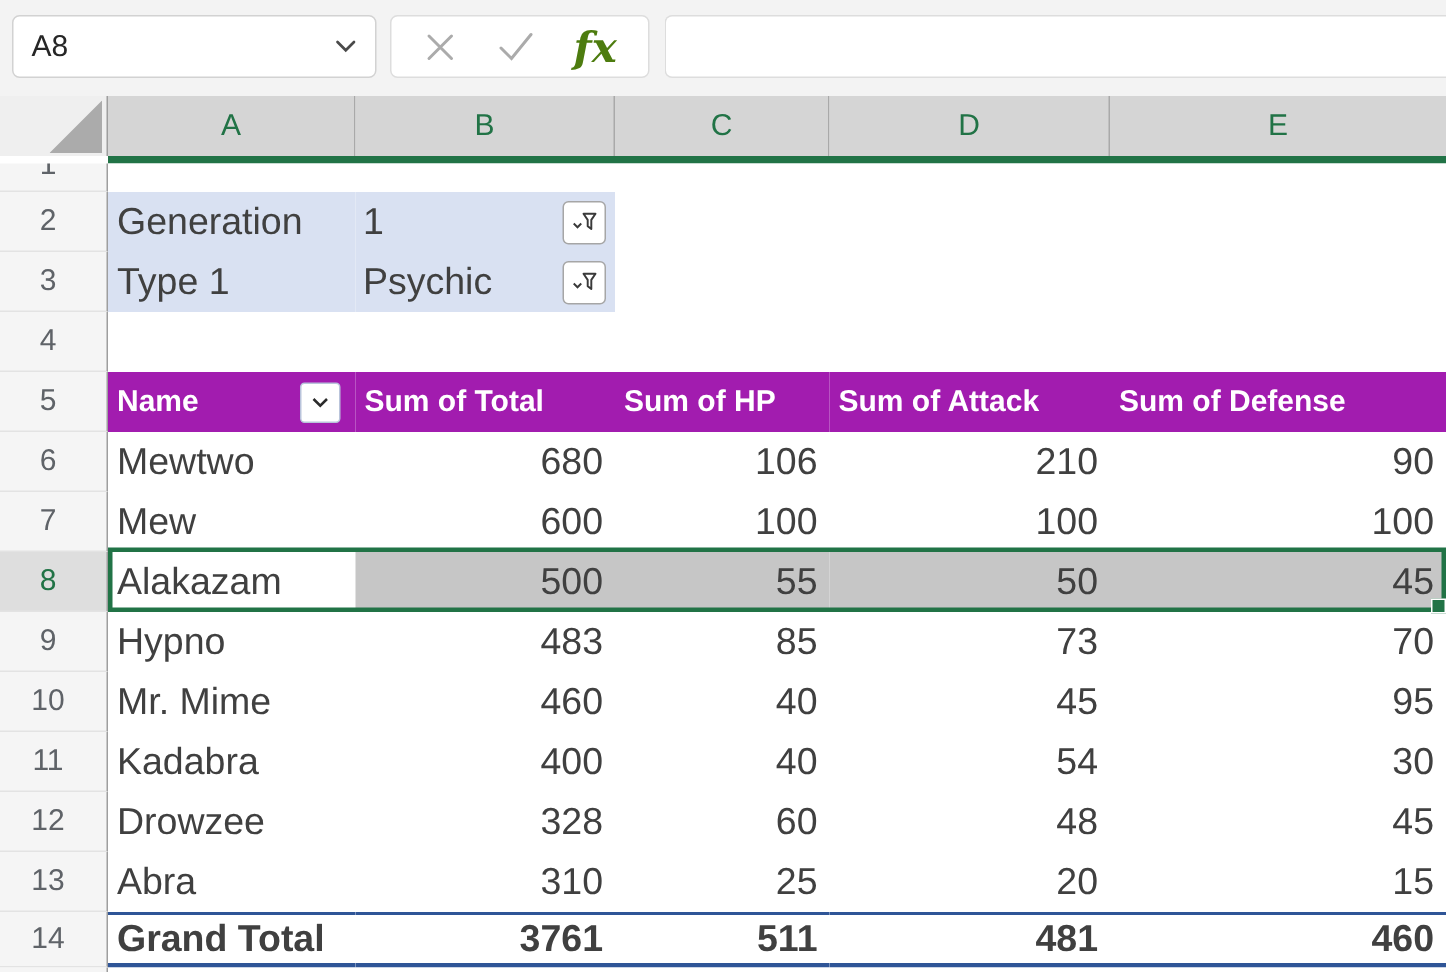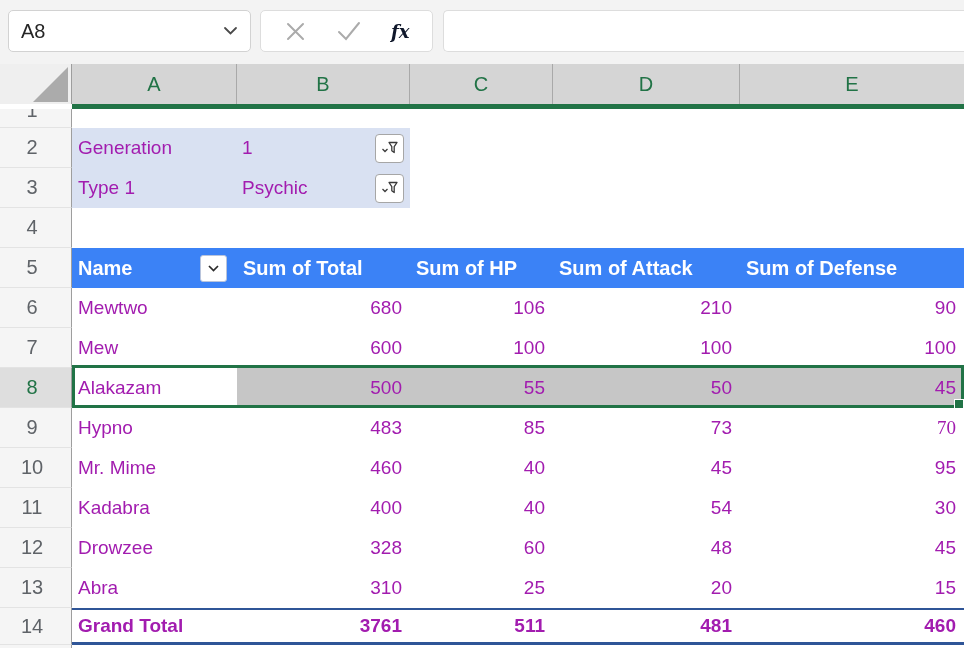--- a/index.html
+++ b/index.html
@@ -9,21 +9,21 @@
   
   .toolbar { position:absolute; top:0; left:0; width:964px; height:64px; background:#F3F3F3; }
   .name-box { position:absolute; left:8px; top:10px; width:243px; height:42px; background:#fff;
               border:1px solid #D2D2D2; border-radius:5px; box-sizing:border-box;
               display:flex; align-items:center; justify-content:space-between;
               padding:0 12px; font-size:20px; color:#262626; }
   .fx-group { position:absolute; left:260px; top:10px; width:173px; height:42px; background:#fff;
               border:1px solid #DDDDDD; border-radius:5px; box-sizing:border-box;
               display:flex; align-items:center; justify-content:space-around; padding:0 8px; }
   .fx-label { font-family:"DejaVu Serif", serif; font-style:italic; font-weight:600;
-              font-size:18px; color:#0f172a; }
+              font-size:28px; color:#4d7c0f; }
   .formula-bar { position:absolute; left:443px; top:10px; width:521px; height:42px; background:#fff;
               border:1px solid #DDDDDD; border-right:none; border-radius:5px 0 0 5px;
               box-sizing:border-box; display:flex; align-items:center; padding-left:10px;
               font-size:20px; color:#262626; }
 
   
   .colheaders { position:absolute; top:64px; left:0; width:964px; height:40px; display:flex; }
   .corner { width:72px; height:40px; background:#EFEFEF; position:relative;
             border-right:1px solid #9E9E9E; box-sizing:border-box; }
   .corner svg { position:absolute; right:3px; bottom:2px; }
@@ -42,31 +42,31 @@
   .rowhdr { width:72px; flex:0 0 72px; box-sizing:border-box; background:#F5F5F5;
             border-right:1px solid #9E9E9E; border-bottom:1px solid #E3E3E3;
             color:#5F6368; font-size:20px; display:flex; align-items:center;
             justify-content:center; overflow:hidden; }
   .rowhdr span { margin-right:7px; }
   .rowhdr.sel { background:#DEDEDE; color:#217346; }
   .spacer .rowhdr span { margin-top:-15px; }
   .filler .rowhdr { border-bottom:none; }
 
   .cell { box-sizing:border-box; height:100%; display:flex; align-items:center;
-          font-size:19px; color:#a21caf; background:#fff; }
+          font-size:25px; color:#404040; background:#fff; }
   .cell.num { justify-content:flex-end; padding-right:8px; }
   .cell.name { padding-left:6px; }
   .cell.rest { flex:1; }
   .filterfill { background:#D9E1F2; }
   .filter-b { justify-content:space-between; padding-left:5px; padding-right:6px; }
   .filter-btn { width:27px; height:27px; background:#fff; border:1px solid #A6A6A6;
                 border-radius:4px; display:flex; align-items:center; justify-content:center;
                 flex:0 0 auto; }
 
-  .pivot_header .cell { background:#3b82f6; color:#fff; font-weight:bold; font-size:20px; }
+  .pivot_header .cell { background:#a21caf; color:#fff; font-weight:bold; font-size:20px; }
   .pivot_header .cell.name-hdr { justify-content:space-between; padding-right:10px; }
   .dropdown-btn { width:25px; height:25px; background:#fff; border:1px solid #B9C4DB;
                   border-radius:3px; display:flex; align-items:center; justify-content:center;
                   flex:0 0 auto; }
 
   .selfill { background:#C6C6C6; }
   .active-cell { background:#fff; }
 
   .grand_total .cell { font-weight:bold; border-top:2px solid #2F5597; border-bottom:3px solid #2F5597; }
 
@@ -217,21 +217,21 @@
         <div class="cell num selfill" style="width: 224px; flex: 0 0 224px;">45</div>
       </div>
       <div class="row data">
         <div class="rowhdr">
           <span>9</span>
         </div>
         <div class="cell name" style="width: 165px; flex: 0 0 165px;">Hypno</div>
         <div class="cell num" style="width: 173px; flex: 0 0 173px;">483</div>
         <div class="cell num" style="width: 143px; flex: 0 0 143px;">85</div>
         <div class="cell num" style="width: 187px; flex: 0 0 187px;">73</div>
-        <div class="cell num" style="width: 224px; flex: 0 0 224px; font-family: Liberation Serif, serif;">70</div>
+        <div class="cell num" style="width: 224px; flex: 0 0 224px;">70</div>
       </div>
       <div class="row data">
         <div class="rowhdr">
           <span>10</span>
         </div>
         <div class="cell name" style="width: 165px; flex: 0 0 165px;">Mr. Mime</div>
         <div class="cell num" style="width: 173px; flex: 0 0 173px;">460</div>
         <div class="cell num" style="width: 143px; flex: 0 0 143px;">40</div>
         <div class="cell num" style="width: 187px; flex: 0 0 187px;">45</div>
         <div class="cell num" style="width: 224px; flex: 0 0 224px;">95</div>

